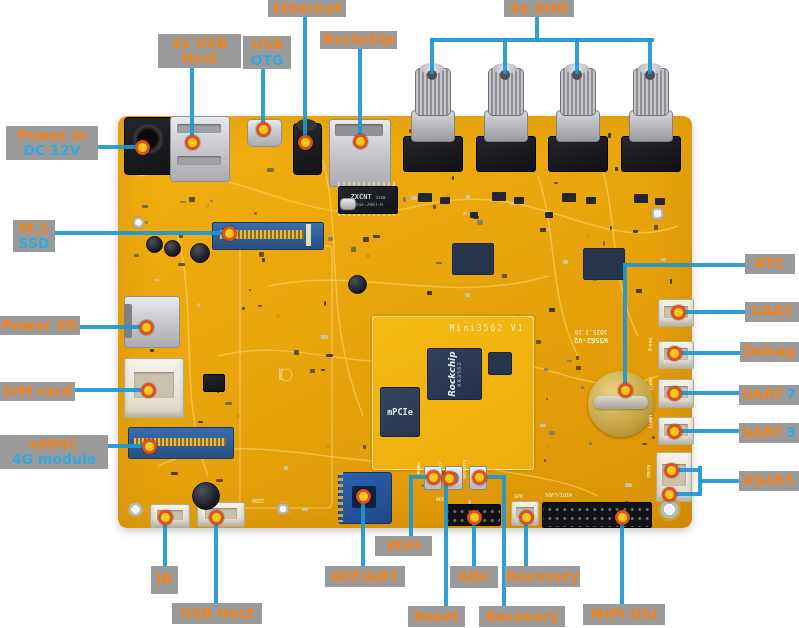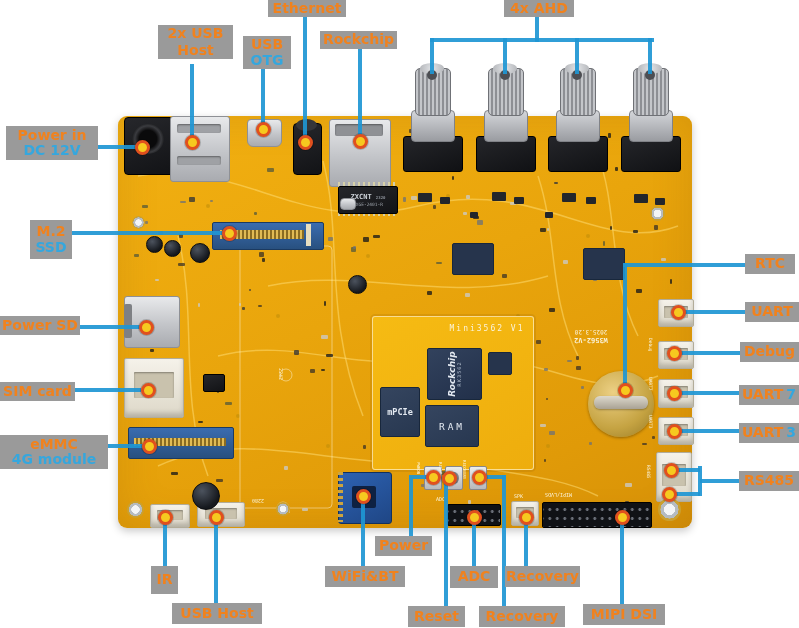--- a/index.html
+++ b/index.html
@@ -249,23 +249,20 @@
   <div class="silk" style="left:442px;top:324px;width:90px;font-size:8px;letter-spacing:2px;text-align:center;">Mini3562 V1</div>
   <div class="comp chip" style="left:427px;top:348px;width:53px;height:50px;background:linear-gradient(150deg,#32425d,#22304a);">
     <div class="soc-rot">
       <span class="soc-brand">Rockchip</span>
       <span class="soc-model">RK3562</span>
     </div>
   </div>
   <div class="comp chip" style="left:380px;top:387px;width:38px;height:48px;font-size:8.5px;font-weight:bold;font-family:'DejaVu Sans Mono',monospace;">
     <span>mPCIe</span>
   </div>
-  <div class="comp chip" style="left:425px;top:405px;width:52px;height:40px;font-size:9.5px;letter-spacing:3px;font-family:'DejaVu Sans Mono',monospace;">
-    <span>RAM</span>
-  </div>
   <div class="comp chip" style="left:488px;top:352px;width:22px;height:21px;background:#26344c;"></div>
 
   <div class="silk" style="left:566px;top:328px;width:50px;transform:rotate(180deg);text-align:center;line-height:1.2;">
     <div style="font-size:7px;font-weight:bold;">W3562-V2</div>
     <div style="font-size:6px;">2025.3.20</div>
   </div>
 
   <div class="comp" style="left:588px;top:371px;width:66px;height:66px;border-radius:50%;
               background:radial-gradient(circle at 38% 32%,#ecd084,#c5a342 60%,#977a26);box-shadow:0 1px 3px rgba(0,0,0,.35);"></div>
   <div class="comp" style="left:594px;top:396px;width:54px;height:13px;border-radius:6px;
@@ -345,21 +342,21 @@
       <div class="cl" style="left: 503px; top: 38px; width: 4px; height: 36px;"></div>
       <div class="cl" style="left: 575px; top: 38px; width: 4px; height: 36px;"></div>
       <div class="cl" style="left: 648px; top: 38px; width: 4px; height: 36px;"></div>
       <div class="callout-label" style="left: 504px; top: 0px; width: 70px; height: 17px;">
         <div class="lrow">
           <span data-color="orange">4x AHD</span>
         </div>
       </div>
       <div class="cl" style="left: 190px; top: 64px; width: 4px; height: 72px;"></div>
       <div class="cdot" style="left: 184.5px; top: 134.5px;"></div>
-      <div class="callout-label" style="left: 158px; top: 25px; width: 75px; height: 34px; justify-content: space-between;">
+      <div class="callout-label" style="left: 158px; top: 34px; width: 83px; height: 34px;">
         <div class="lrow">
           <span data-color="orange">2x USB</span>
         </div>
         <div class="lrow">
           <span data-color="orange">Host</span>
         </div>
       </div>
       <div class="cl" style="left: 261px; top: 68px; width: 4px; height: 56px;"></div>
       <div class="cdot" style="left: 255.5px; top: 121.5px;"></div>
       <div class="callout-label" style="left: 243px; top: 36px; width: 48px; height: 33px;">
@@ -382,21 +379,21 @@
       <div class="callout-label" style="left: 6px; top: 126px; width: 92px; height: 34px;">
         <div class="lrow">
           <span data-color="orange">Power in</span>
         </div>
         <div class="lrow">
           <span data-color="blue">DC 12V</span>
         </div>
       </div>
       <div class="cl" style="left: 55px; top: 231px; width: 168px; height: 4px;"></div>
       <div class="cdot" style="left: 221.5px; top: 225.5px;"></div>
-      <div class="callout-label" style="left: 30px; top: 220px; width: 42px; height: 39px;">
+      <div class="callout-label" style="left: 13px; top: 220px; width: 42px; height: 32px;">
         <div class="lrow">
           <span data-color="orange">M.2</span>
         </div>
         <div class="lrow">
           <span data-color="blue">SSD</span>
         </div>
       </div>
       <div class="cl" style="left: 80px; top: 325px; width: 60px; height: 4px;"></div>
       <div class="cdot" style="left: 138.5px; top: 319.5px;"></div>
       <div class="callout-label" style="left: 0px; top: 316px; width: 80px; height: 19px;">
@@ -489,21 +486,21 @@
       <div class="callout-label" style="left: 325px; top: 566px; width: 80px; height: 21px;">
         <div class="lrow">
           <span data-color="orange">WiFi&amp;BT</span>
         </div>
       </div>
       <div class="cl" style="left: 409px; top: 475px; width: 4px; height: 61px;"></div>
       <div class="cl" style="left: 413px; top: 475px; width: 16px; height: 4px;"></div>
       <div class="cdot" style="left: 425.5px; top: 469.5px;"></div>
       <div class="callout-label" style="left: 375px; top: 536px; width: 57px; height: 20px;">
         <div class="lrow">
-          <span data-color="orange">Power</span>
+          <span data-color="orange">WiFi</span>
         </div>
       </div>
       <div class="cl" style="left: 444px; top: 480px; width: 4px; height: 126px;"></div>
       <div class="cdot" style="left: 441.5px; top: 470.5px;"></div>
       <div class="callout-label" style="left: 408px; top: 606px; width: 57px; height: 21px;">
         <div class="lrow">
           <span data-color="orange">Reset</span>
         </div>
       </div>
       <div class="cl" style="left: 472px; top: 524px; width: 4px; height: 42px;"></div>

